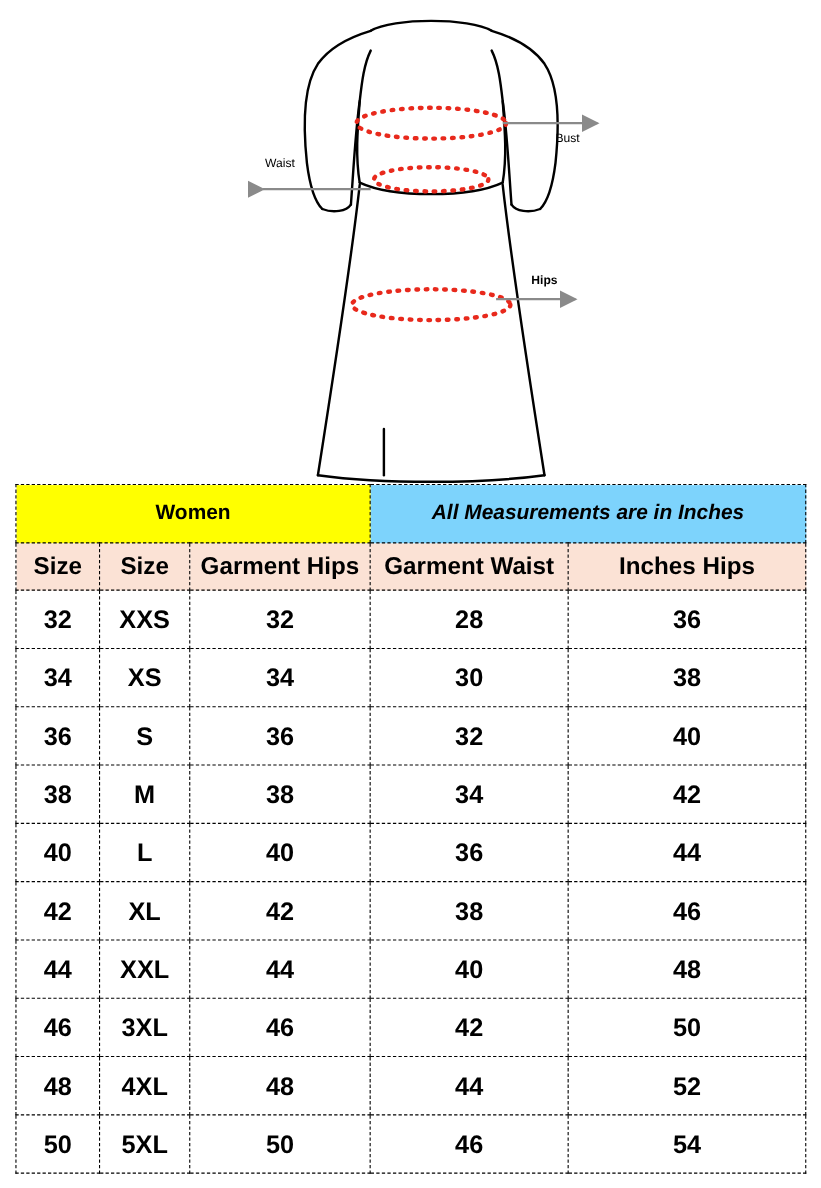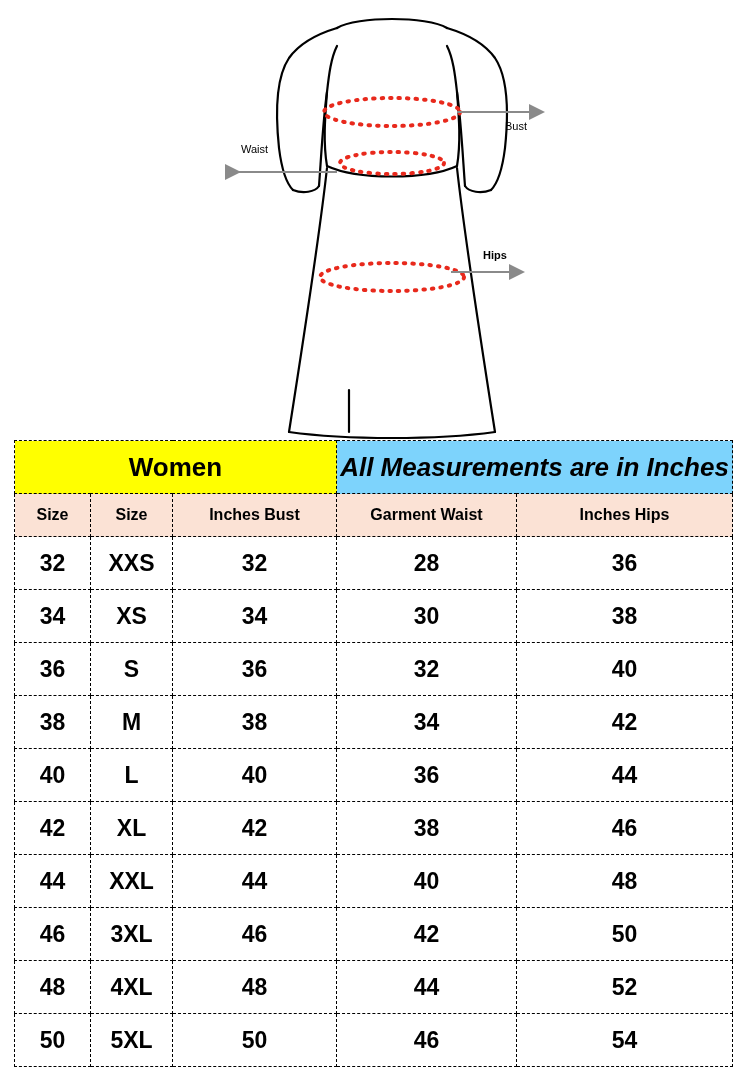--- a/index.html
+++ b/index.html
@@ -60,34 +60,34 @@
   table.size-table td, table.size-table th {
     border: 1px dashed #000000;
     text-align: center;
     font-family: "Liberation Sans", sans-serif;
     font-weight: bold;
     color: #000000;
     padding: 0;
   }
   .row-title td {
     height: 52px;
-    font-size: 26px;
+    font-size: 19px;
   }
   .cell-women {
     background: #ffff00;
   }
   .cell-measure {
     background: #7dd3fc;
     font-size: 18px;
     font-style: italic;
   }
   .row-head td {
     height: 42px;
     background: #fbe2d5;
-    font-size: 16px;
+    font-size: 22px;
   }
   .row-data td {
     height: 52px;
     font-size: 23px;
     background: #ffffff;
   }
   col.c1 { width: 76px; }
   col.c2 { width: 82px; }
   col.c3 { width: 164px; }
   col.c4 { width: 180px; }
@@ -156,21 +156,21 @@
           <col class="c5">
       </colgroup>
       <tbody id="table-body">
         <tr class="row-title">
           <td class="cell-women" colspan="3">Women</td>
           <td class="cell-measure" colspan="2">All Measurements are in Inches</td>
         </tr>
         <tr class="row-head">
           <td>Size</td>
           <td>Size</td>
-          <td>Inches Bust</td>
+          <td>Garment Hips</td>
           <td>Garment Waist</td>
           <td>Inches Hips</td>
         </tr>
       <tr class="row-data">
             <td>32</td>
             <td>XXS</td>
             <td>32</td>
             <td>28</td>
             <td>36</td>
           </tr>

